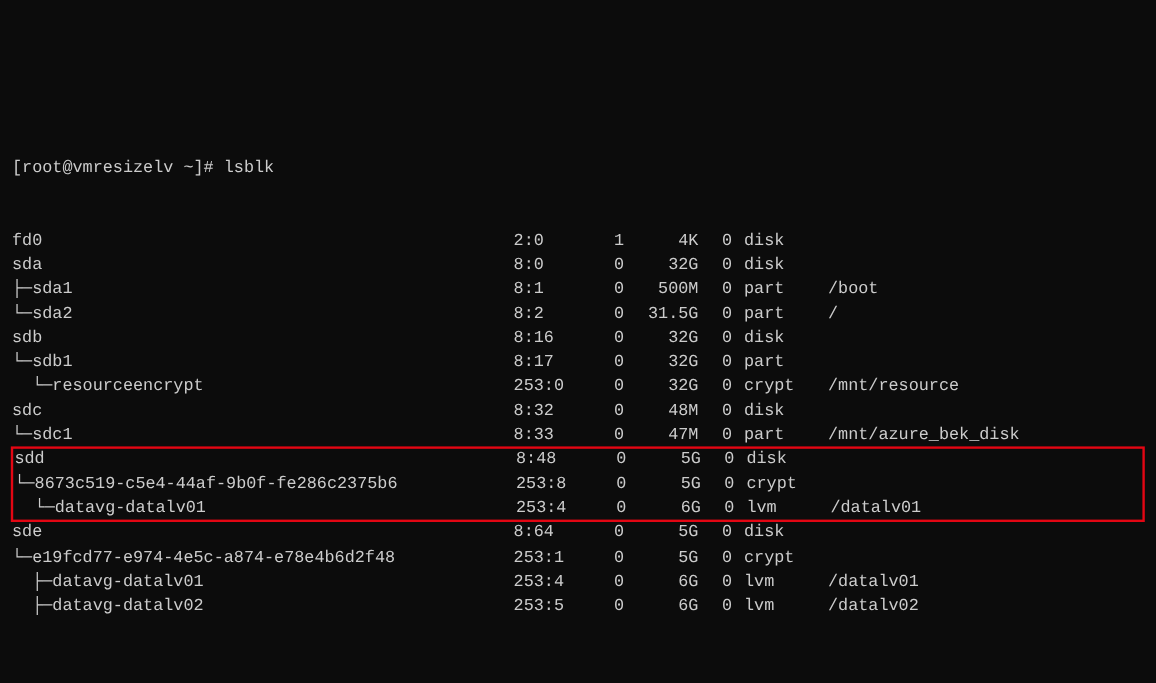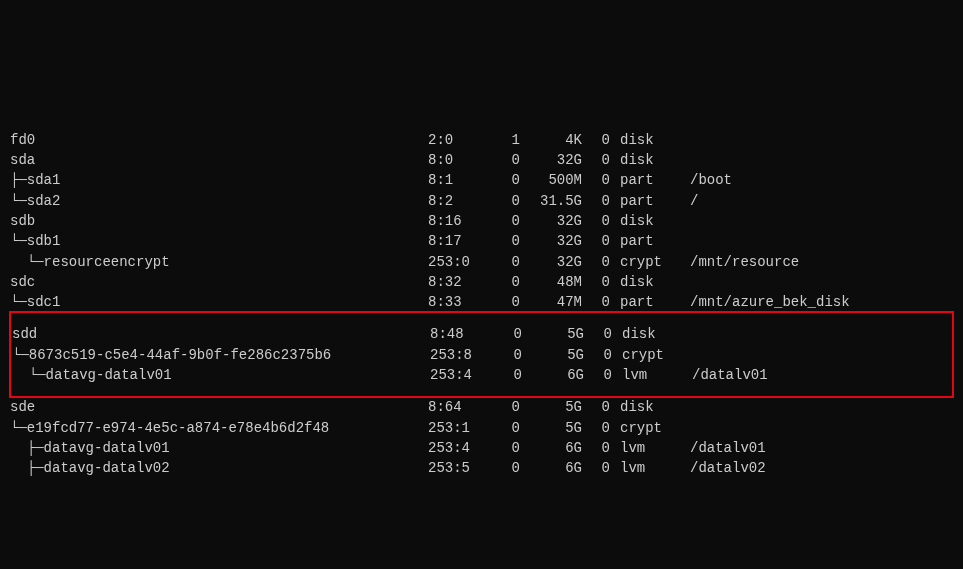--- a/index.html
+++ b/index.html
@@ -24,25 +24,28 @@
   .c-mp    { display:inline-block; }
   .hdr .c-mm { text-align:left; }
   .hdr .c-rm { text-align:right; }
   .hdr .c-sz { text-align:right; }
   .hdr .c-ro { text-align:right; }
   .hdr .c-ty { text-align:left; }
   .hilite {
     outline: 2px solid #e30613;
     outline-offset: -1px;
   }
-  .block { padding: 12px 2px; }
+  .block { padding: 0 2px; }
 </style>
 </head>
 <body>
 
 
 
 <div class="term">
+  <div class="row">
+    <span>[root@vmresizelv ~]# lsblk</span>
+  </div>
   <div id="rows-host"><div class="row"><span class="c-name">fd0</span><span class="c-mm">2:0</span><span class="c-rm">1</span><span class="c-sz">4K</span><span class="c-ro">0</span><span style="display: inline-block; width: 10px;"></span><span class="c-ty">disk</span><span style="display: inline-block; width: 10px;"></span><span class="c-mp"></span></div><div class="row"><span class="c-name">sda</span><span class="c-mm">8:0</span><span class="c-rm">0</span><span class="c-sz">32G</span><span class="c-ro">0</span><span style="display: inline-block; width: 10px;"></span><span class="c-ty">disk</span><span style="display: inline-block; width: 10px;"></span><span class="c-mp"></span></div><div class="row"><span class="c-name">├─sda1</span><span class="c-mm">8:1</span><span class="c-rm">0</span><span class="c-sz">500M</span><span class="c-ro">0</span><span style="display: inline-block; width: 10px;"></span><span class="c-ty">part</span><span style="display: inline-block; width: 10px;"></span><span class="c-mp">/boot</span></div><div class="row"><span class="c-name">└─sda2</span><span class="c-mm">8:2</span><span class="c-rm">0</span><span class="c-sz">31.5G</span><span class="c-ro">0</span><span style="display: inline-block; width: 10px;"></span><span class="c-ty">part</span><span style="display: inline-block; width: 10px;"></span><span class="c-mp">/</span></div><div class="row"><span class="c-name">sdb</span><span class="c-mm">8:16</span><span class="c-rm">0</span><span class="c-sz">32G</span><span class="c-ro">0</span><span style="display: inline-block; width: 10px;"></span><span class="c-ty">disk</span><span style="display: inline-block; width: 10px;"></span><span class="c-mp"></span></div><div class="row"><span class="c-name">└─sdb1</span><span class="c-mm">8:17</span><span class="c-rm">0</span><span class="c-sz">32G</span><span class="c-ro">0</span><span style="display: inline-block; width: 10px;"></span><span class="c-ty">part</span><span style="display: inline-block; width: 10px;"></span><span class="c-mp"></span></div><div class="row"><span class="c-name">  └─resourceencrypt</span><span class="c-mm">253:0</span><span class="c-rm">0</span><span class="c-sz">32G</span><span class="c-ro">0</span><span style="display: inline-block; width: 10px;"></span><span class="c-ty">crypt</span><span style="display: inline-block; width: 10px;"></span><span class="c-mp">/mnt/resource</span></div><div class="row"><span class="c-name">sdc</span><span class="c-mm">8:32</span><span class="c-rm">0</span><span class="c-sz">48M</span><span class="c-ro">0</span><span style="display: inline-block; width: 10px;"></span><span class="c-ty">disk</span><span style="display: inline-block; width: 10px;"></span><span class="c-mp"></span></div><div class="row"><span class="c-name">└─sdc1</span><span class="c-mm">8:33</span><span class="c-rm">0</span><span class="c-sz">47M</span><span class="c-ro">0</span><span style="display: inline-block; width: 10px;"></span><span class="c-ty">part</span><span style="display: inline-block; width: 10px;"></span><span class="c-mp">/mnt/azure_bek_disk</span></div><div class="hilite block"><div class="row"><span class="c-name">sdd</span><span class="c-mm">8:48</span><span class="c-rm">0</span><span class="c-sz">5G</span><span class="c-ro">0</span><span style="display: inline-block; width: 10px;"></span><span class="c-ty">disk</span><span style="display: inline-block; width: 10px;"></span><span class="c-mp"></span></div><div class="row"><span class="c-name">└─8673c519-c5e4-44af-9b0f-fe286c2375b6</span><span class="c-mm">253:8</span><span class="c-rm">0</span><span class="c-sz">5G</span><span class="c-ro">0</span><span style="display: inline-block; width: 10px;"></span><span class="c-ty">crypt</span><span style="display: inline-block; width: 10px;"></span><span class="c-mp"></span></div><div class="row"><span class="c-name">  └─datavg-datalv01</span><span class="c-mm">253:4</span><span class="c-rm">0</span><span class="c-sz">6G</span><span class="c-ro">0</span><span style="display: inline-block; width: 10px;"></span><span class="c-ty">lvm</span><span style="display: inline-block; width: 10px;"></span><span class="c-mp">/datalv01</span></div></div><div class="row"><span class="c-name">sde</span><span class="c-mm">8:64</span><span class="c-rm">0</span><span class="c-sz">5G</span><span class="c-ro">0</span><span style="display: inline-block; width: 10px;"></span><span class="c-ty">disk</span><span style="display: inline-block; width: 10px;"></span><span class="c-mp"></span></div><div class="row"><span class="c-name">└─e19fcd77-e974-4e5c-a874-e78e4b6d2f48</span><span class="c-mm">253:1</span><span class="c-rm">0</span><span class="c-sz">5G</span><span class="c-ro">0</span><span style="display: inline-block; width: 10px;"></span><span class="c-ty">crypt</span><span style="display: inline-block; width: 10px;"></span><span class="c-mp"></span></div><div class="row"><span class="c-name">  ├─datavg-datalv01</span><span class="c-mm">253:4</span><span class="c-rm">0</span><span class="c-sz">6G</span><span class="c-ro">0</span><span style="display: inline-block; width: 10px;"></span><span class="c-ty">lvm</span><span style="display: inline-block; width: 10px;"></span><span class="c-mp">/datalv01</span></div><div class="row"><span class="c-name">  ├─datavg-datalv02</span><span class="c-mm">253:5</span><span class="c-rm">0</span><span class="c-sz">6G</span><span class="c-ro">0</span><span style="display: inline-block; width: 10px;"></span><span class="c-ty">lvm</span><span style="display: inline-block; width: 10px;"></span><span class="c-mp">/datalv02</span></div></div>
 </div>
 
 
 
 
 </body></html>

